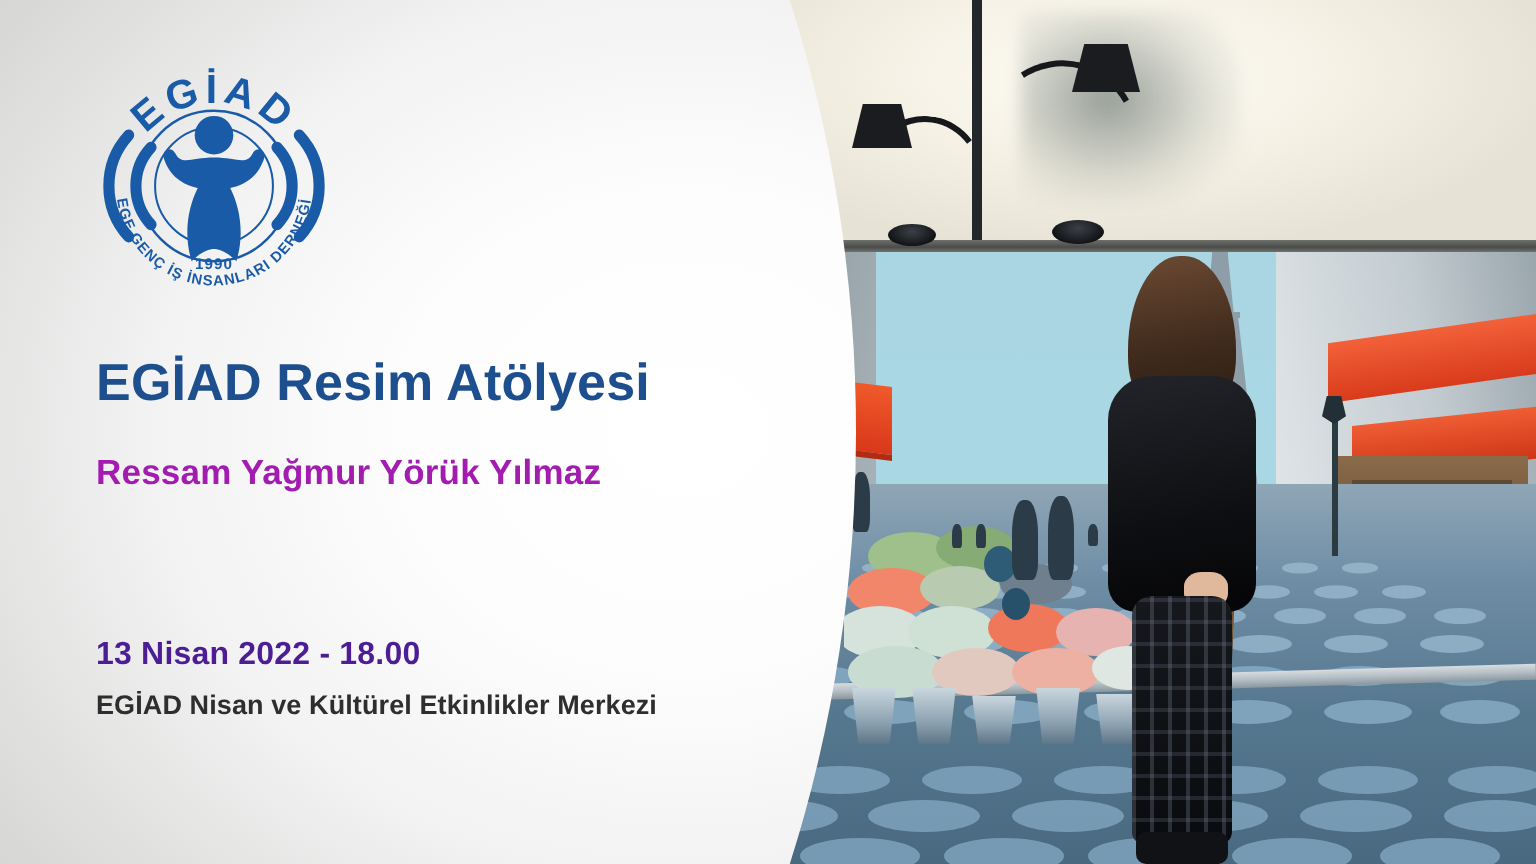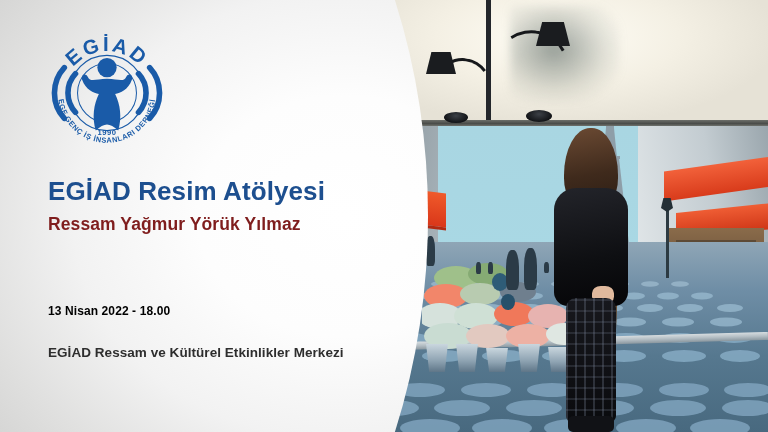--- a/index.html
+++ b/index.html
@@ -288,31 +288,31 @@
   
   .txt { position: absolute; left: 48px; white-space: nowrap; }
   .title {
     top: 176px;
     font-size: 26px;
     font-weight: bold;
     color: #1d4f8f;
     letter-spacing: .1px;
   }
   .subtitle {
-    top: 214px;
+    top: 226px;
     font-size: 17.5px;
     font-weight: bold;
-    color: #7f1d1d;
+    color: #a21caf;
     letter-spacing: .1px;
   }
   .date {
-    top: 304px;
-    font-size: 12px;
+    top: 319px;
+    font-size: 16px;
     font-weight: bold;
-    color: #000000;
+    color: #4c1d95;
     letter-spacing: .1px;
   }
   .venue {
     top: 345px;
     font-size: 13.5px;
     font-weight: bold;
     color: #2e2e2e;
     letter-spacing: .05px;
   }
 </style>
@@ -554,15 +554,15 @@
     <text font-family="'Liberation Sans',sans-serif" font-size="14.5" font-weight="bold" fill="#1a5ba8" letter-spacing="1.1">
       <textPath href="#arcBottom" startOffset="50%" text-anchor="middle">EGE GENÇ İŞ İNSANLARI DERNEĞİ</textPath>
     </text>
 
     <text x="120" y="206" text-anchor="middle" font-family="'Liberation Sans',sans-serif" font-size="15" font-weight="bold" fill="#1a5ba8" letter-spacing="1">1990</text>
   </svg>
 
   <div class="txt title">EGİAD Resim Atölyesi</div>
   <div class="txt subtitle">Ressam Yağmur Yörük Yılmaz</div>
   <div class="txt date">13 Nisan 2022 - 18.00</div>
-  <div class="txt venue">EGİAD Ressam ve Kültürel Etkinlikler Merkezi</div>
+  <div class="txt venue">EGİAD Nisan ve Kültürel Etkinlikler Merkezi</div>
 
 </div>
 
 </body></html>

